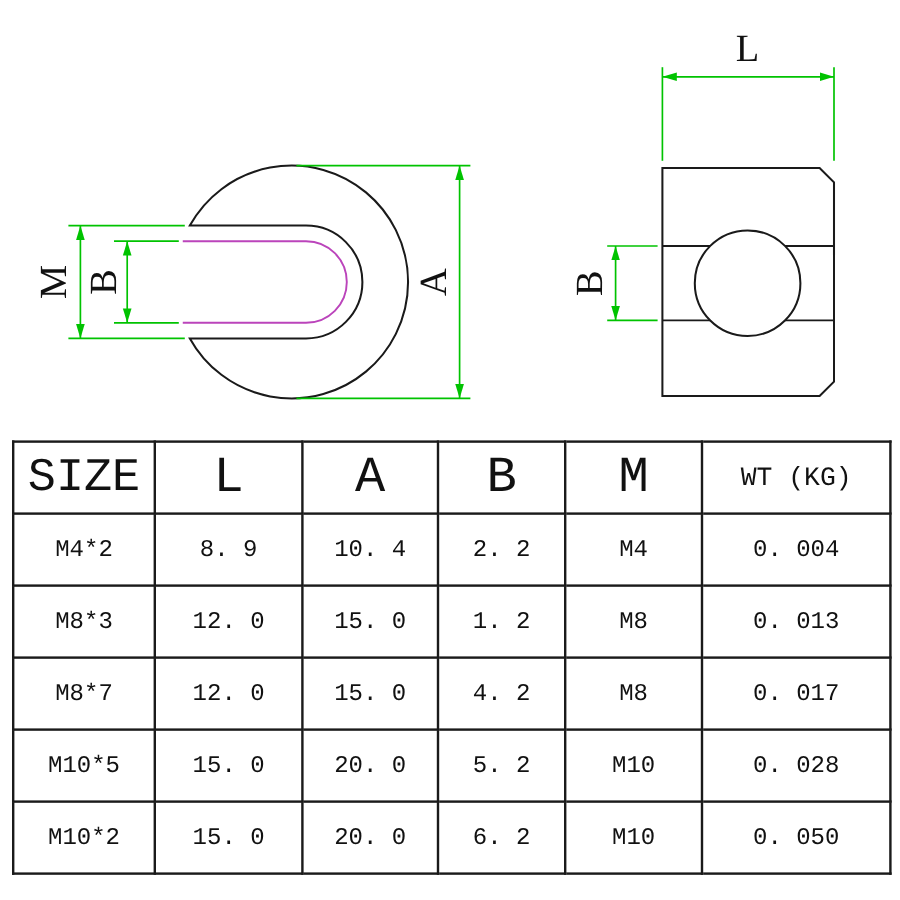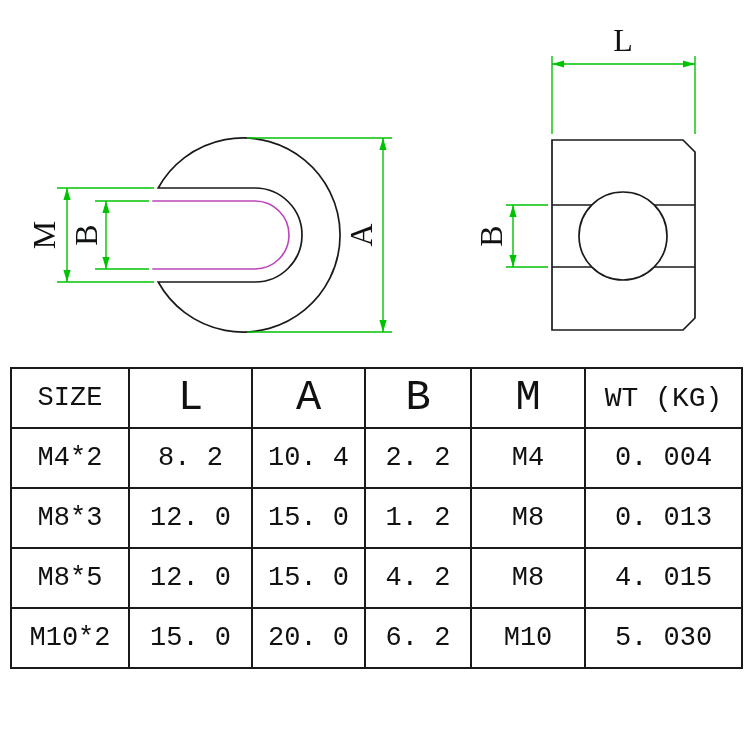--- a/index.html
+++ b/index.html
@@ -20,23 +20,23 @@
     width:731px;margin-left:10px;margin-top:4px;
     color:#111;
   }
   .spec th,.spec td{
     border:2px solid #1a1a1a;
     text-align:center;vertical-align:middle;
     padding:0;overflow:hidden;white-space:nowrap;
     font-weight:normal;
   }
   .spec thead th{height:58px;font-size:42px;}
-  .spec thead th:first-child{font-size:27px;}
-  .spec thead th:last-child{font-size:28px;}
-  .spec tbody td{height:58px;font-size:27px;}
+  .spec thead th:first-child{font-size:39px;}
+  .spec thead th:last-child{font-size:22px;}
+  .spec tbody td{height:58px;font-size:20px;}
 </style>
 </head>
 <body>
 
 <div class="canvas">
 
   <div class="diagram-area">
     <svg width="750" height="363" viewBox="0 0 750 363">
       <defs>
         <marker id="arrE" markerWidth="13" markerHeight="10" refX="12" refY="5" orient="auto" markerUnits="userSpaceOnUse">
@@ -103,46 +103,54 @@
         <th>L</th>
         <th>A</th>
         <th>B</th>
         <th>M</th>
         <th>WT (KG)</th>
       </tr>
     </thead>
     <tbody>
       <tr>
         <td>M4*2</td>
-        <td>8. 2</td>
+        <td>8. 9</td>
         <td>10. 4</td>
         <td>2. 2</td>
         <td>M4</td>
         <td>0. 004</td>
       </tr>
       <tr>
         <td>M8*3</td>
         <td>12. 0</td>
         <td>15. 0</td>
         <td>1. 2</td>
         <td>M8</td>
         <td>0. 013</td>
       </tr>
       <tr>
-        <td>M8*5</td>
+        <td>M8*7</td>
         <td>12. 0</td>
         <td>15. 0</td>
         <td>4. 2</td>
         <td>M8</td>
-        <td>4. 015</td>
+        <td>0. 017</td>
+      </tr>
+      <tr>
+        <td>M10*5</td>
+        <td>15. 0</td>
+        <td>20. 0</td>
+        <td>5. 2</td>
+        <td>M10</td>
+        <td>0. 028</td>
       </tr>
       <tr>
         <td>M10*2</td>
         <td>15. 0</td>
         <td>20. 0</td>
         <td>6. 2</td>
         <td>M10</td>
-        <td>5. 030</td>
+        <td>0. 050</td>
       </tr>
     </tbody>
   </table>
 
 </div>
 
 </body></html>

